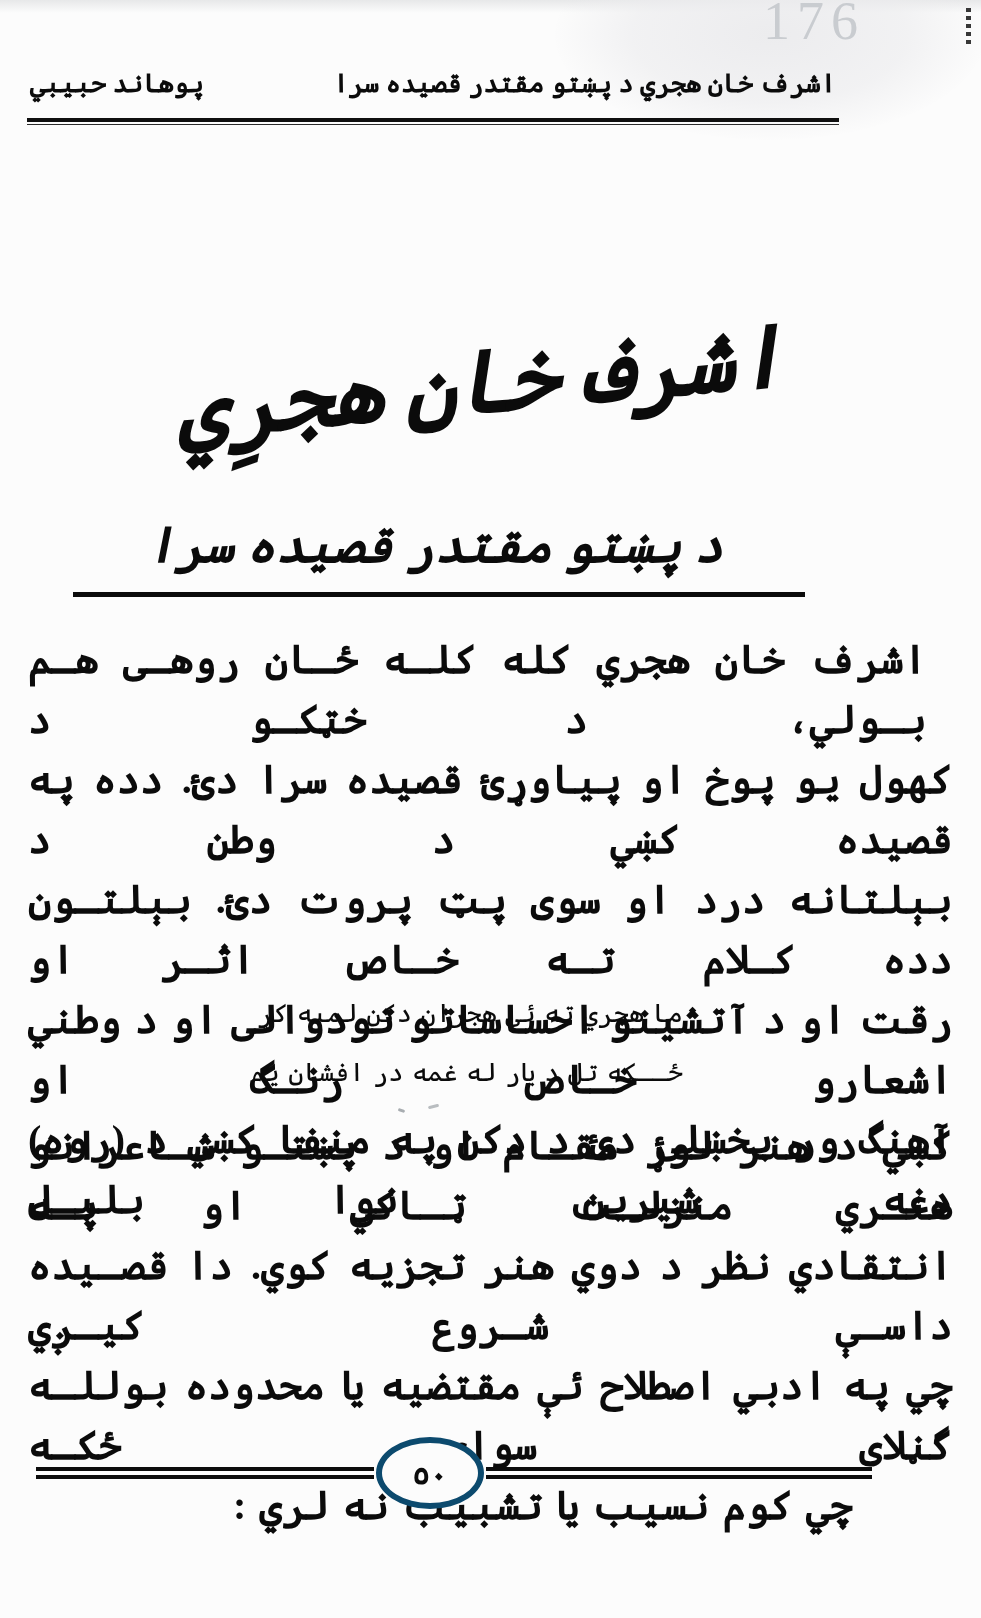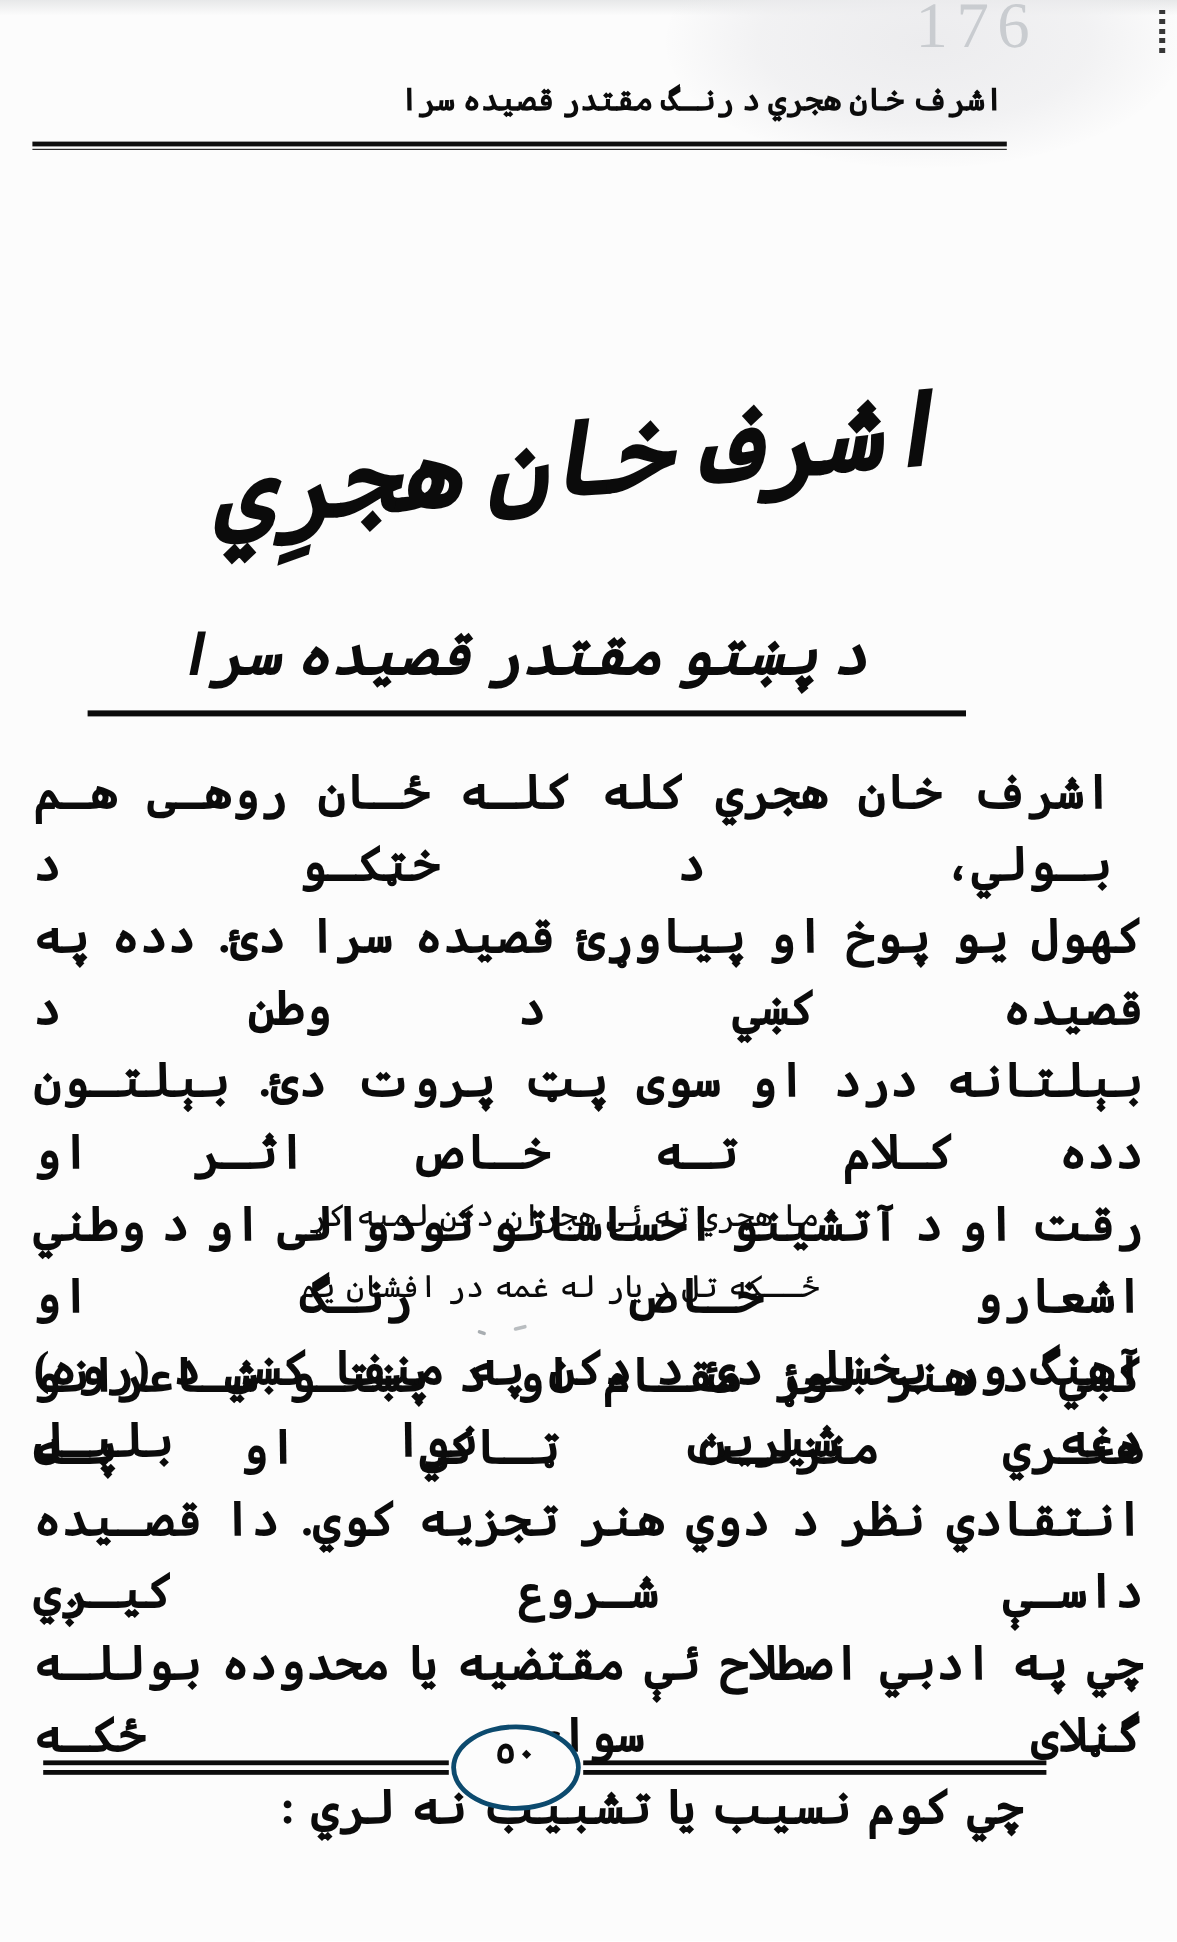--- a/index.html
+++ b/index.html
@@ -57,37 +57,38 @@
   .artifact::after { content:""; position:absolute; left:30px; top:1px; width:11px; height:3px;
     background:#b9bdc0; border-radius:2px; transform:rotate(-14deg); }
 
   
   .footer { position:absolute; top:1436px; left:36px; width:836px; height:74px;
     display:flex; align-items:center; }
   .f-line { height:12px; border-top:4px solid #0c0c0c; border-bottom:4px solid #0c0c0c;
     box-sizing:border-box; }
   .f-line.left-seg { width:338px; }
   .f-line.right-seg { flex:1; }
-  .f-oval { width:108px; height:72px; border:4px solid #0c4a6e; border-radius:50%;
-    background:#fcfcfc; display:flex; align-items:flex-start; justify-content:center;
+  .f-oval { width:108px; height:72px; border:6px solid #0c4a6e; border-radius:50%;
+    background:#fcfcfc; display:flex; align-items:center; justify-content:center;
     margin:0 2px; box-sizing:border-box; z-index:1; }
   .f-oval span { font-size:30px; font-weight:bold; letter-spacing:2px; }
 </style>
 </head>
 <body>
 
 <div class="page">
 
   <div class="top-band"></div>
   <div class="shadow-blob"></div>
   <div class="watermark">176</div>
   <div class="ink-mark"></div>
 
   <div class="header" dir="rtl">
-    <div>اشرف خان هجري د رنـگ مقتدر قصيده سرا</div>
+    <div>اشرف خان هجري د پښتو مقتدر قصيده سرا</div>
+    <div>پوهاند حبيبي</div>
   </div>
   <div class="header-rule"></div>
 
   <div class="callig" dir="rtl">اشرف خان هجرِي</div>
 
   <div class="subtitle-wrap">
     <span class="subtitle" dir="rtl">د پښتو مقتدر قصيده سرا</span>
   </div>
 
   <div class="para p1" dir="rtl">

